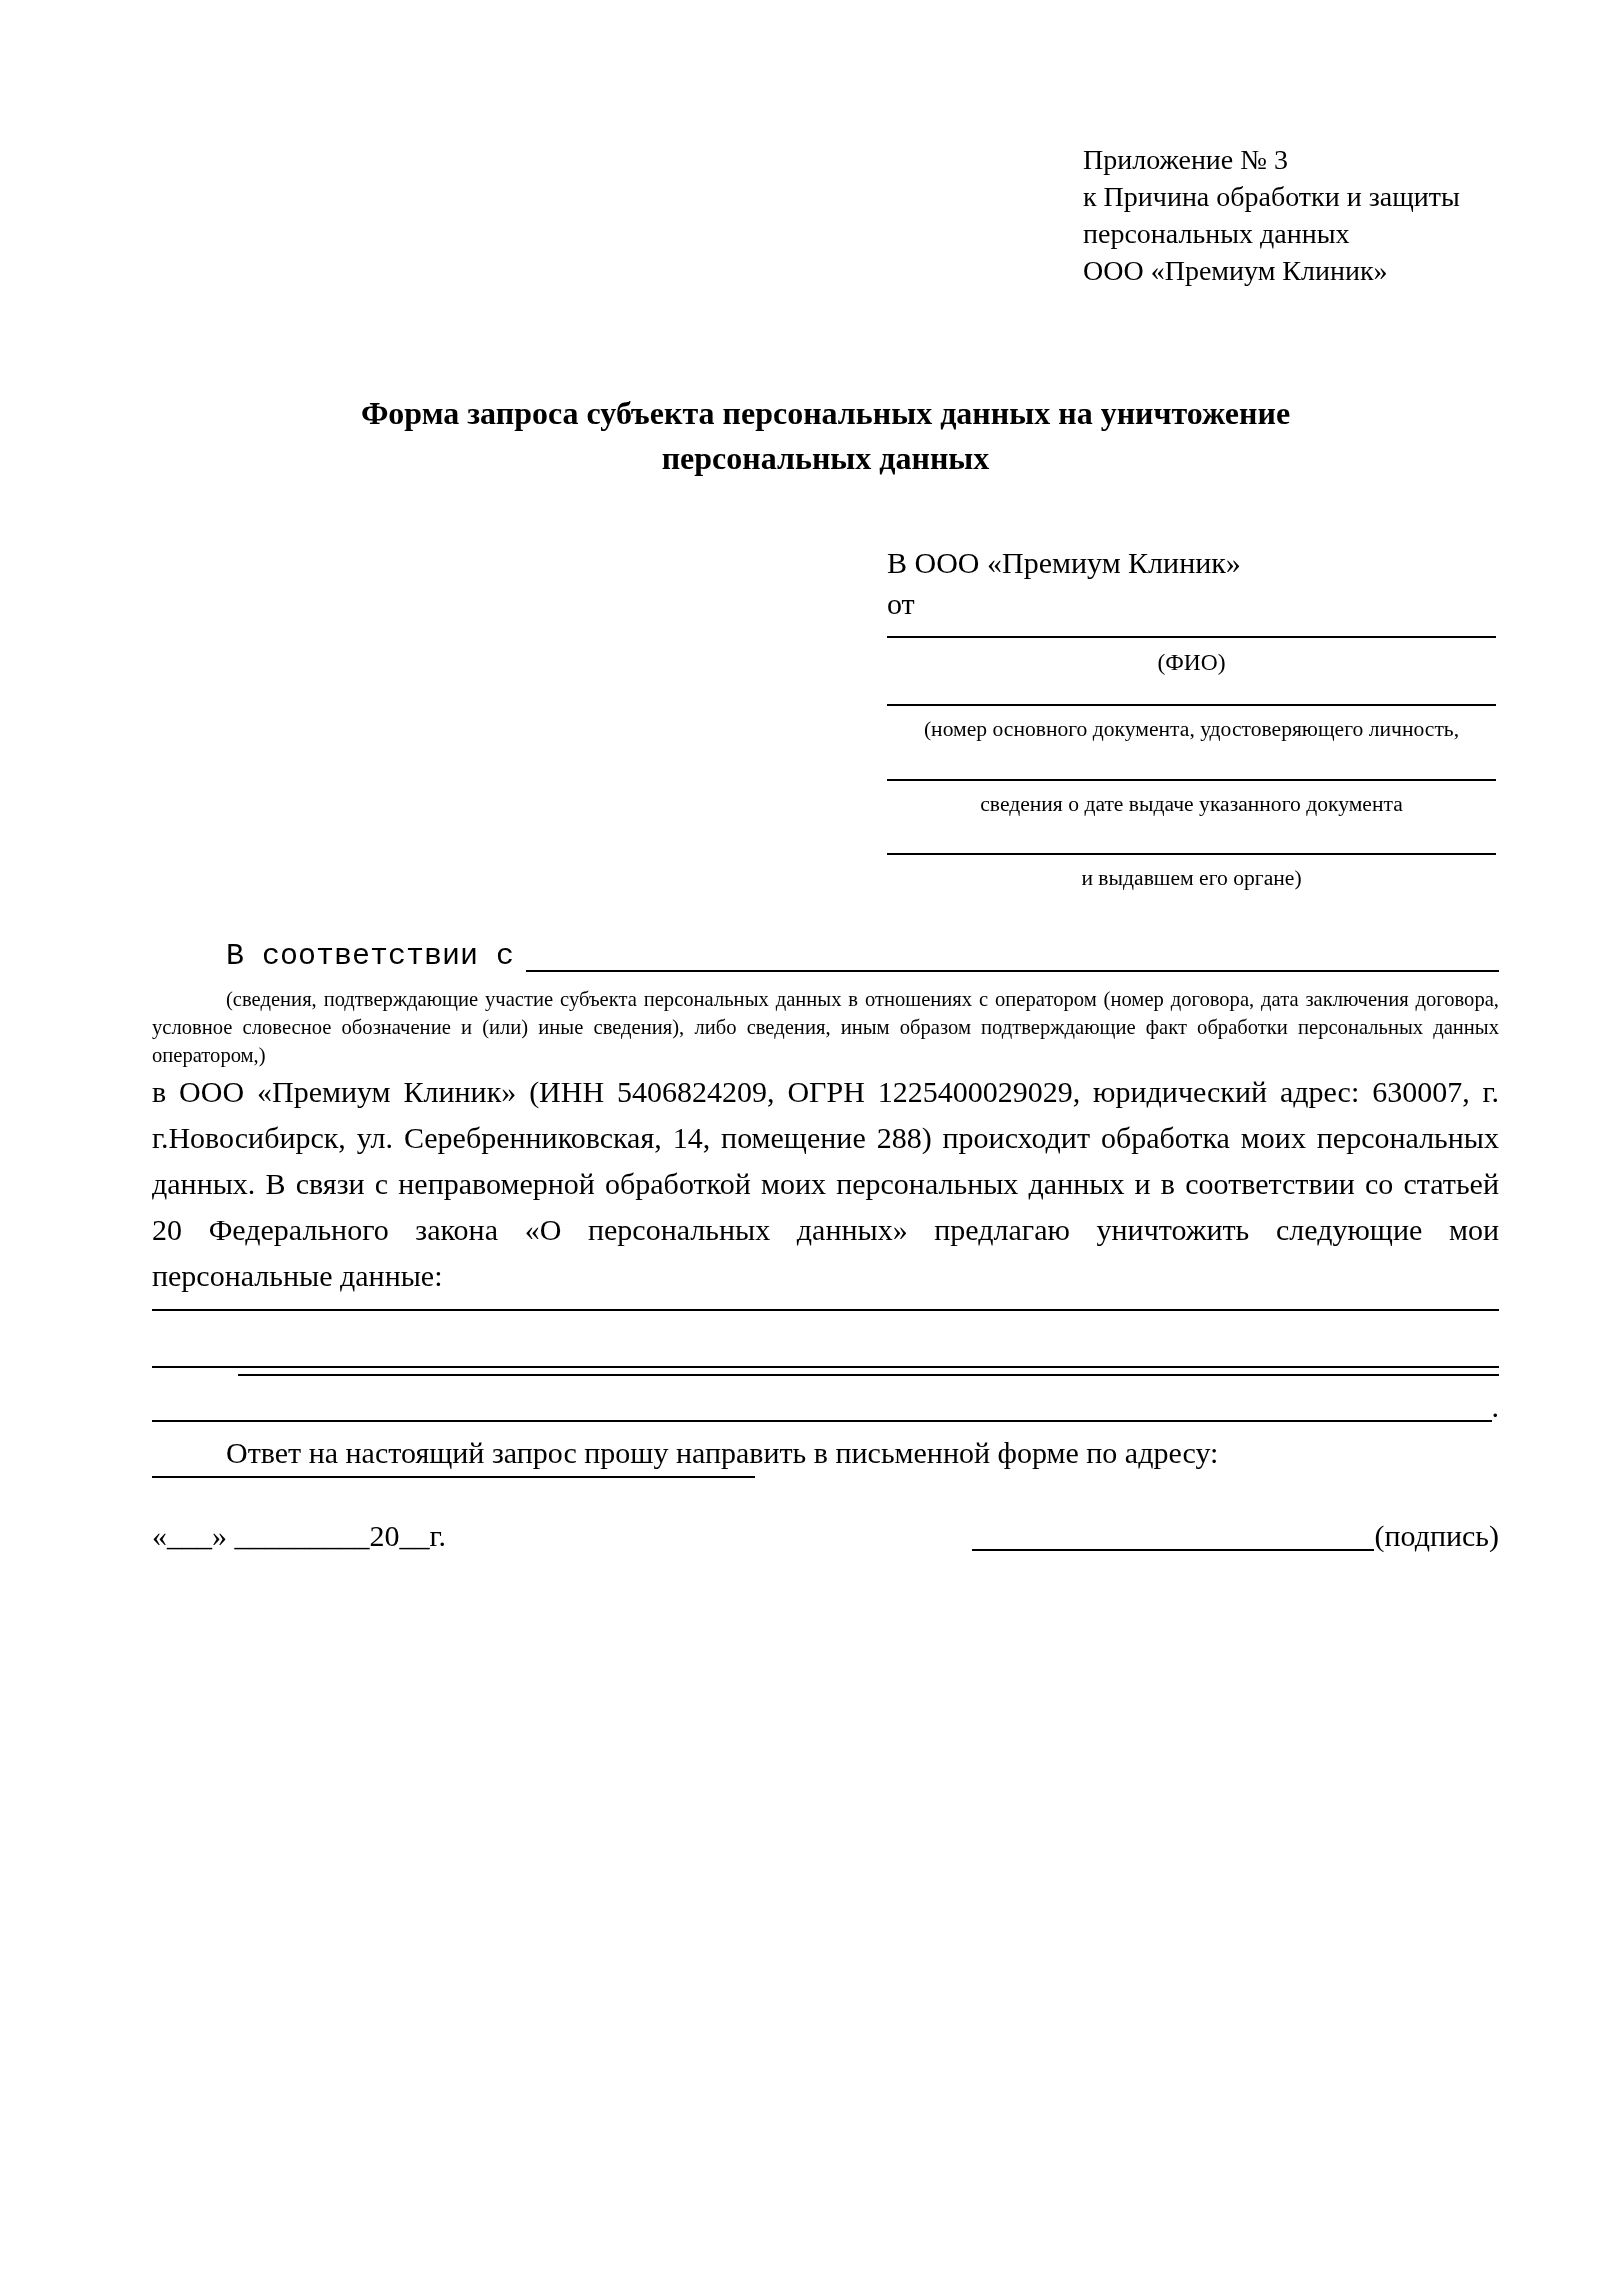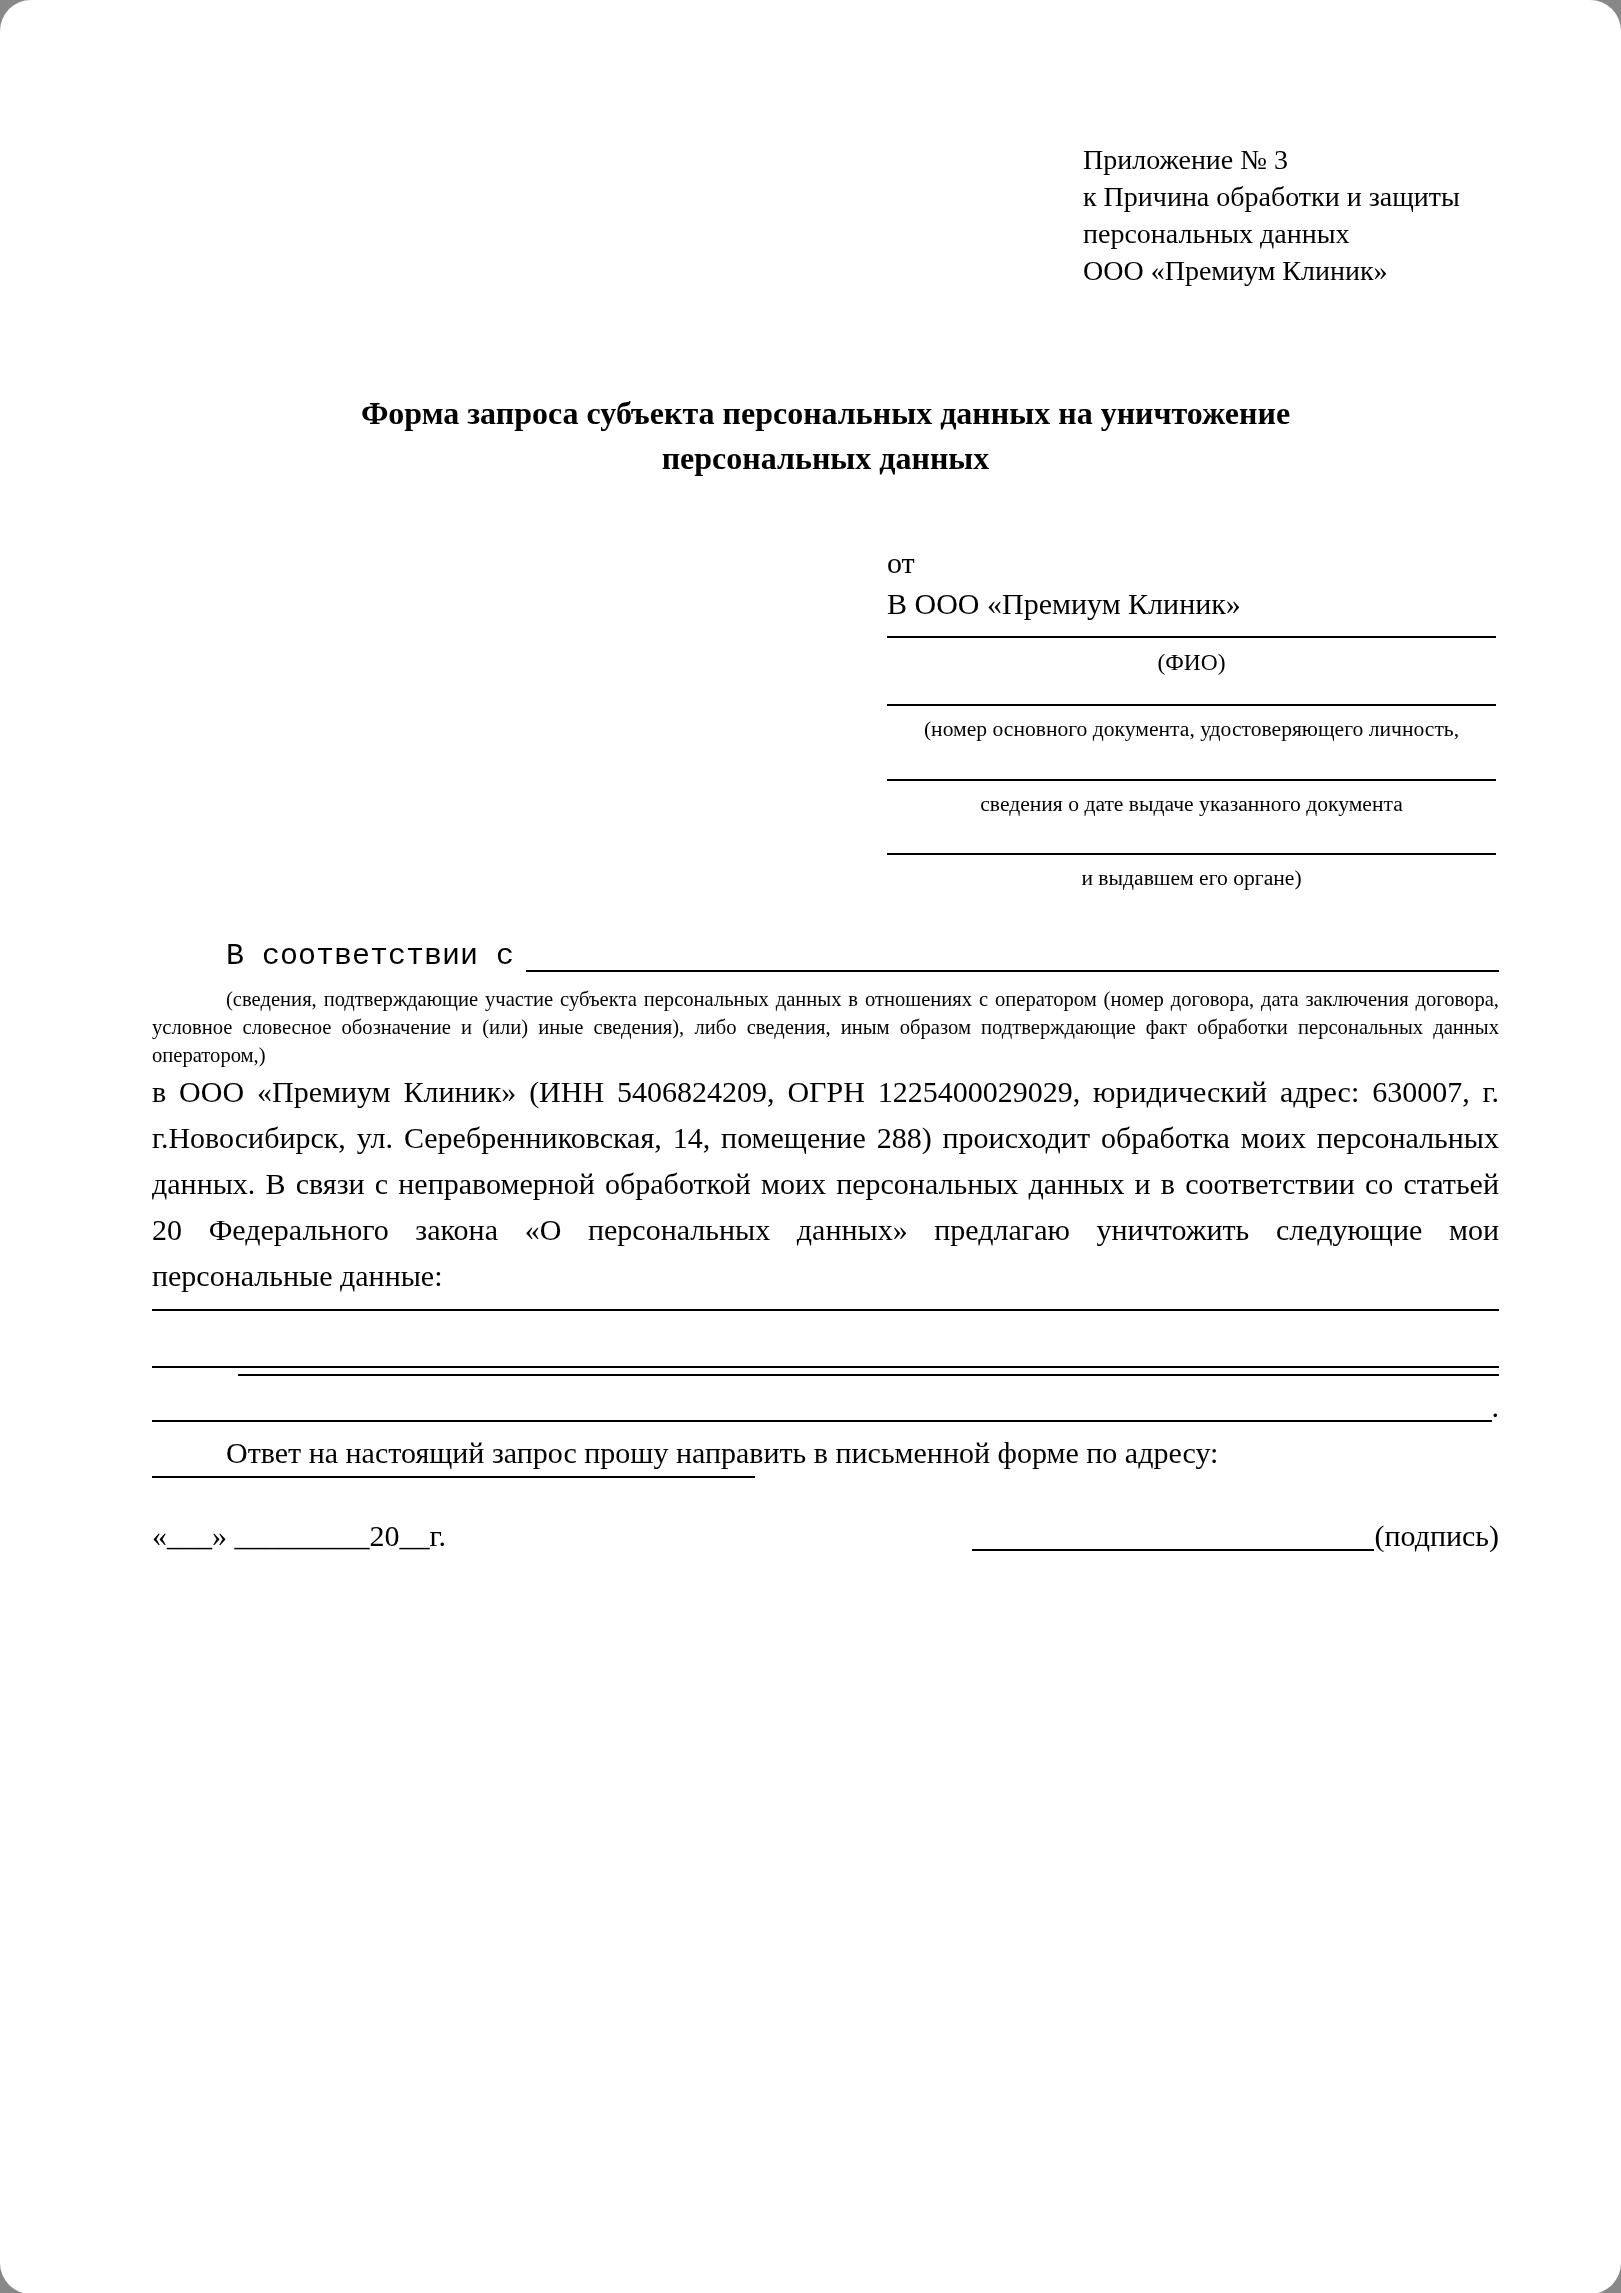--- a/index.html
+++ b/index.html
@@ -5,21 +5,20 @@
   html, body { margin: 0; padding: 0; background: #888; }
   .page {
     position: relative;
     width: 1621px;
     height: 2294px;
     margin: 0 auto;
     background: #ffffff;
     color: #000000;
     font-family: "Liberation Serif", "DejaVu Serif", serif;
     overflow: hidden;
-    border-radius: 31px;
   }
   .content { padding: 0 122px 0 152px; }
 
   
   .header-block {
     margin-top: 141px;
     margin-left: 931px;
     font-size: 28px;
     line-height: 37px;
   }
@@ -116,22 +115,22 @@
       <div>персональных данных</div>
       <div>ООО «Премиум Клиник»</div>
     </div>
 
     <div class="doc-title">
       <div>Форма запроса субъекта персональных данных на уничтожение</div>
       <div>персональных данных</div>
     </div>
 
     <div class="addressee">
+      <div>В ООО «Премиум Клиник»</div>
       <div>от</div>
-      <div>В ООО «Премиум Клиник»</div>
       <div class="blank first"></div>
       <div class="caption fio">(ФИО)</div>
       <div class="blank mt28"></div>
       <div class="caption">(номер основного документа, удостоверяющего личность,</div>
       <div class="blank mt36"></div>
       <div class="caption">сведения о дате выдаче указанного документа</div>
       <div class="blank mt36"></div>
       <div class="caption">и выдавшем его органе)</div>
     </div>
 

